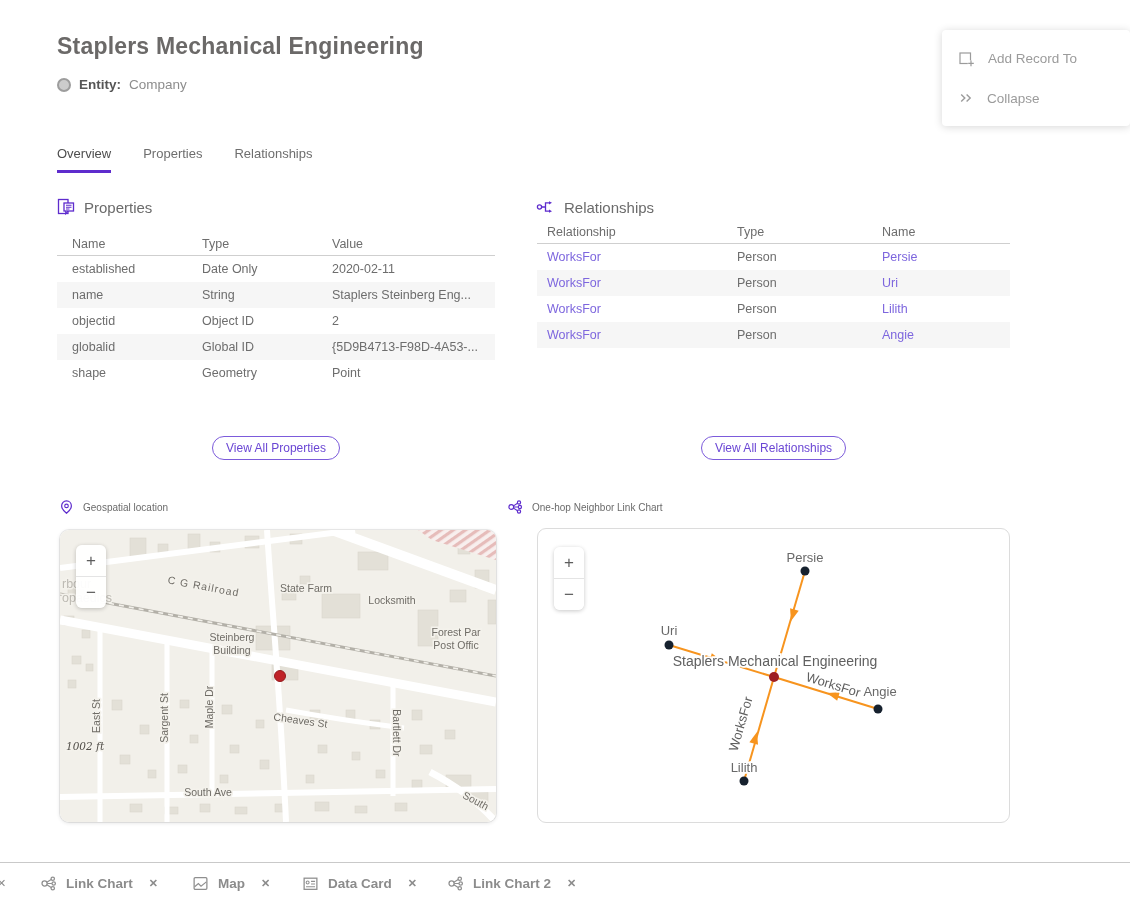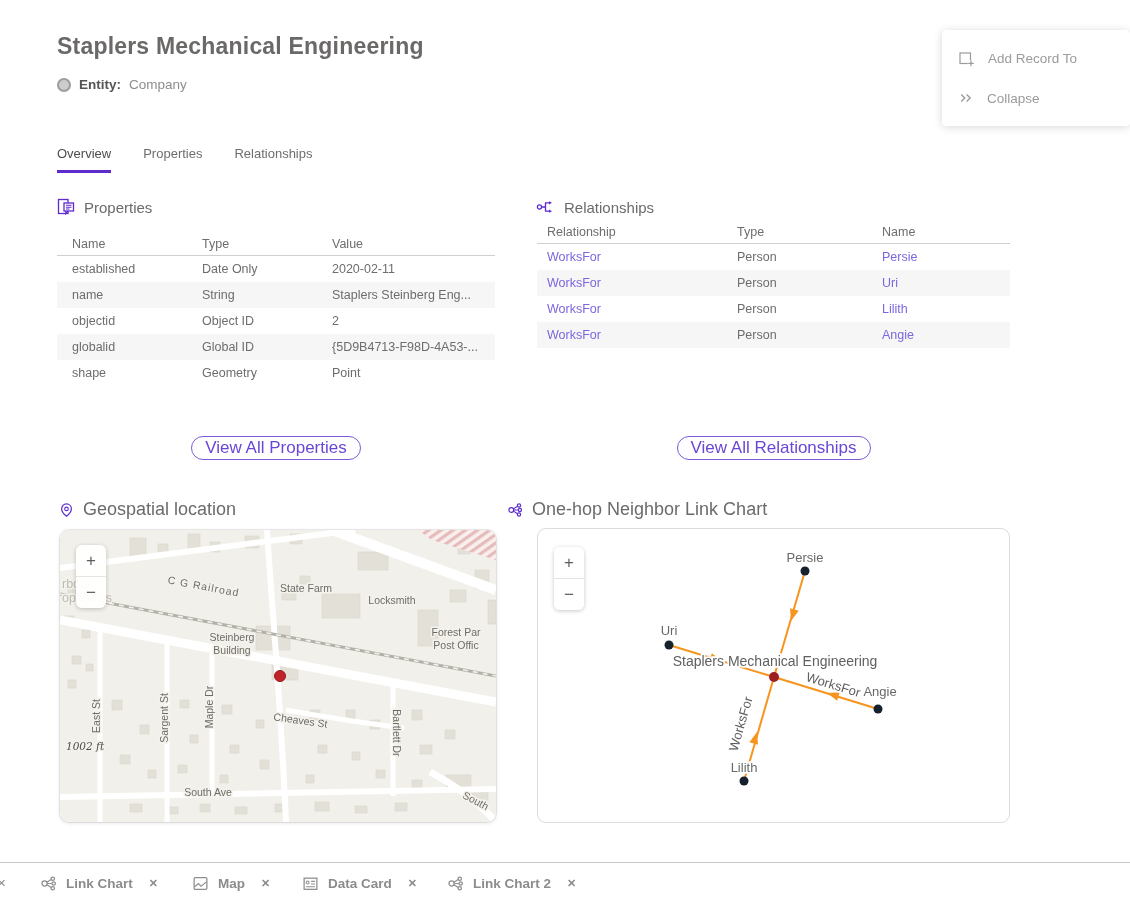--- a/index.html
+++ b/index.html
@@ -19,21 +19,21 @@
   .menu-item{display:flex;align-items:center;gap:13px;height:40px;padding:0 16px;color:#9b9b9b;font-size:13.5px;cursor:pointer;}
 
   
   .tabs{position:absolute;left:57px;top:146px;display:flex;gap:32px;font-size:13px;color:#6e6e6e;}
   .tab{padding-bottom:9px;cursor:pointer;}
   .tab.active{color:#4d4d4d;border-bottom:3px solid #5e2ccd;}
 
   
   .section-header{position:absolute;display:flex;align-items:center;gap:9px;color:#6b6b6b;}
   .sh-lg{font-size:15px;}
-  .sh-sm{font-size:18px;}
+  .sh-sm{font-size:10px;}
   #props-header{left:57px;top:198px;}
   #rels-header{left:536px;top:198px;}
   #map-header{left:59px;top:499px;}
   #lc-header{left:507px;top:499px;}
 
   
   .table{position:absolute;font-size:12.5px;color:#6d6d6d;}
   #props-table{left:57px;top:232px;width:438px;}
   #rels-table{left:537px;top:220px;width:473px;}
   .trow{display:grid;align-items:center;height:26px;box-sizing:border-box;}
@@ -42,21 +42,21 @@
   .thead{height:24px;border-bottom:1px solid #cfcfcf;}
   .trow.alt{background:#f6f6f6;}
   .link{color:#7d66de;cursor:pointer;}
   .trunc{white-space:nowrap;overflow:hidden;padding-right:4px;}
 
   
   .pill-wrap{position:absolute;top:436px;display:flex;justify-content:center;}
   #btn-left{left:57px;width:438px;}
   #btn-right{left:537px;width:473px;}
   .pill{height:24px;padding:0 13px;border:1px solid #7c5bdb;border-radius:13px;color:#6a46d4;
-        font-size:17px;background:#fff;display:flex;align-items:center;cursor:pointer;}
+        font-size:12px;background:#fff;display:flex;align-items:center;cursor:pointer;}
 
   
   #map-card{position:absolute;left:60px;top:530px;width:436px;height:292px;border-radius:9px;overflow:hidden;
             box-shadow:0 0 0 1px rgba(0,0,0,.07),0 1px 4px rgba(0,0,0,.12);}
   #lc-card{position:absolute;left:537px;top:528px;width:473px;height:295px;border-radius:9px;
            border:1px solid #dcdcdc;background:#fff;box-sizing:border-box;overflow:hidden;}
 
   .zoomctl{position:absolute;width:30px;background:rgba(255,255,255,.95);border-radius:6px;
            box-shadow:0 1px 4px rgba(0,0,0,.22);display:flex;flex-direction:column;overflow:hidden;z-index:5;}
   .zbtn{height:31px;display:flex;align-items:center;justify-content:center;font-size:17px;color:#5d5d5d;cursor:pointer;}

